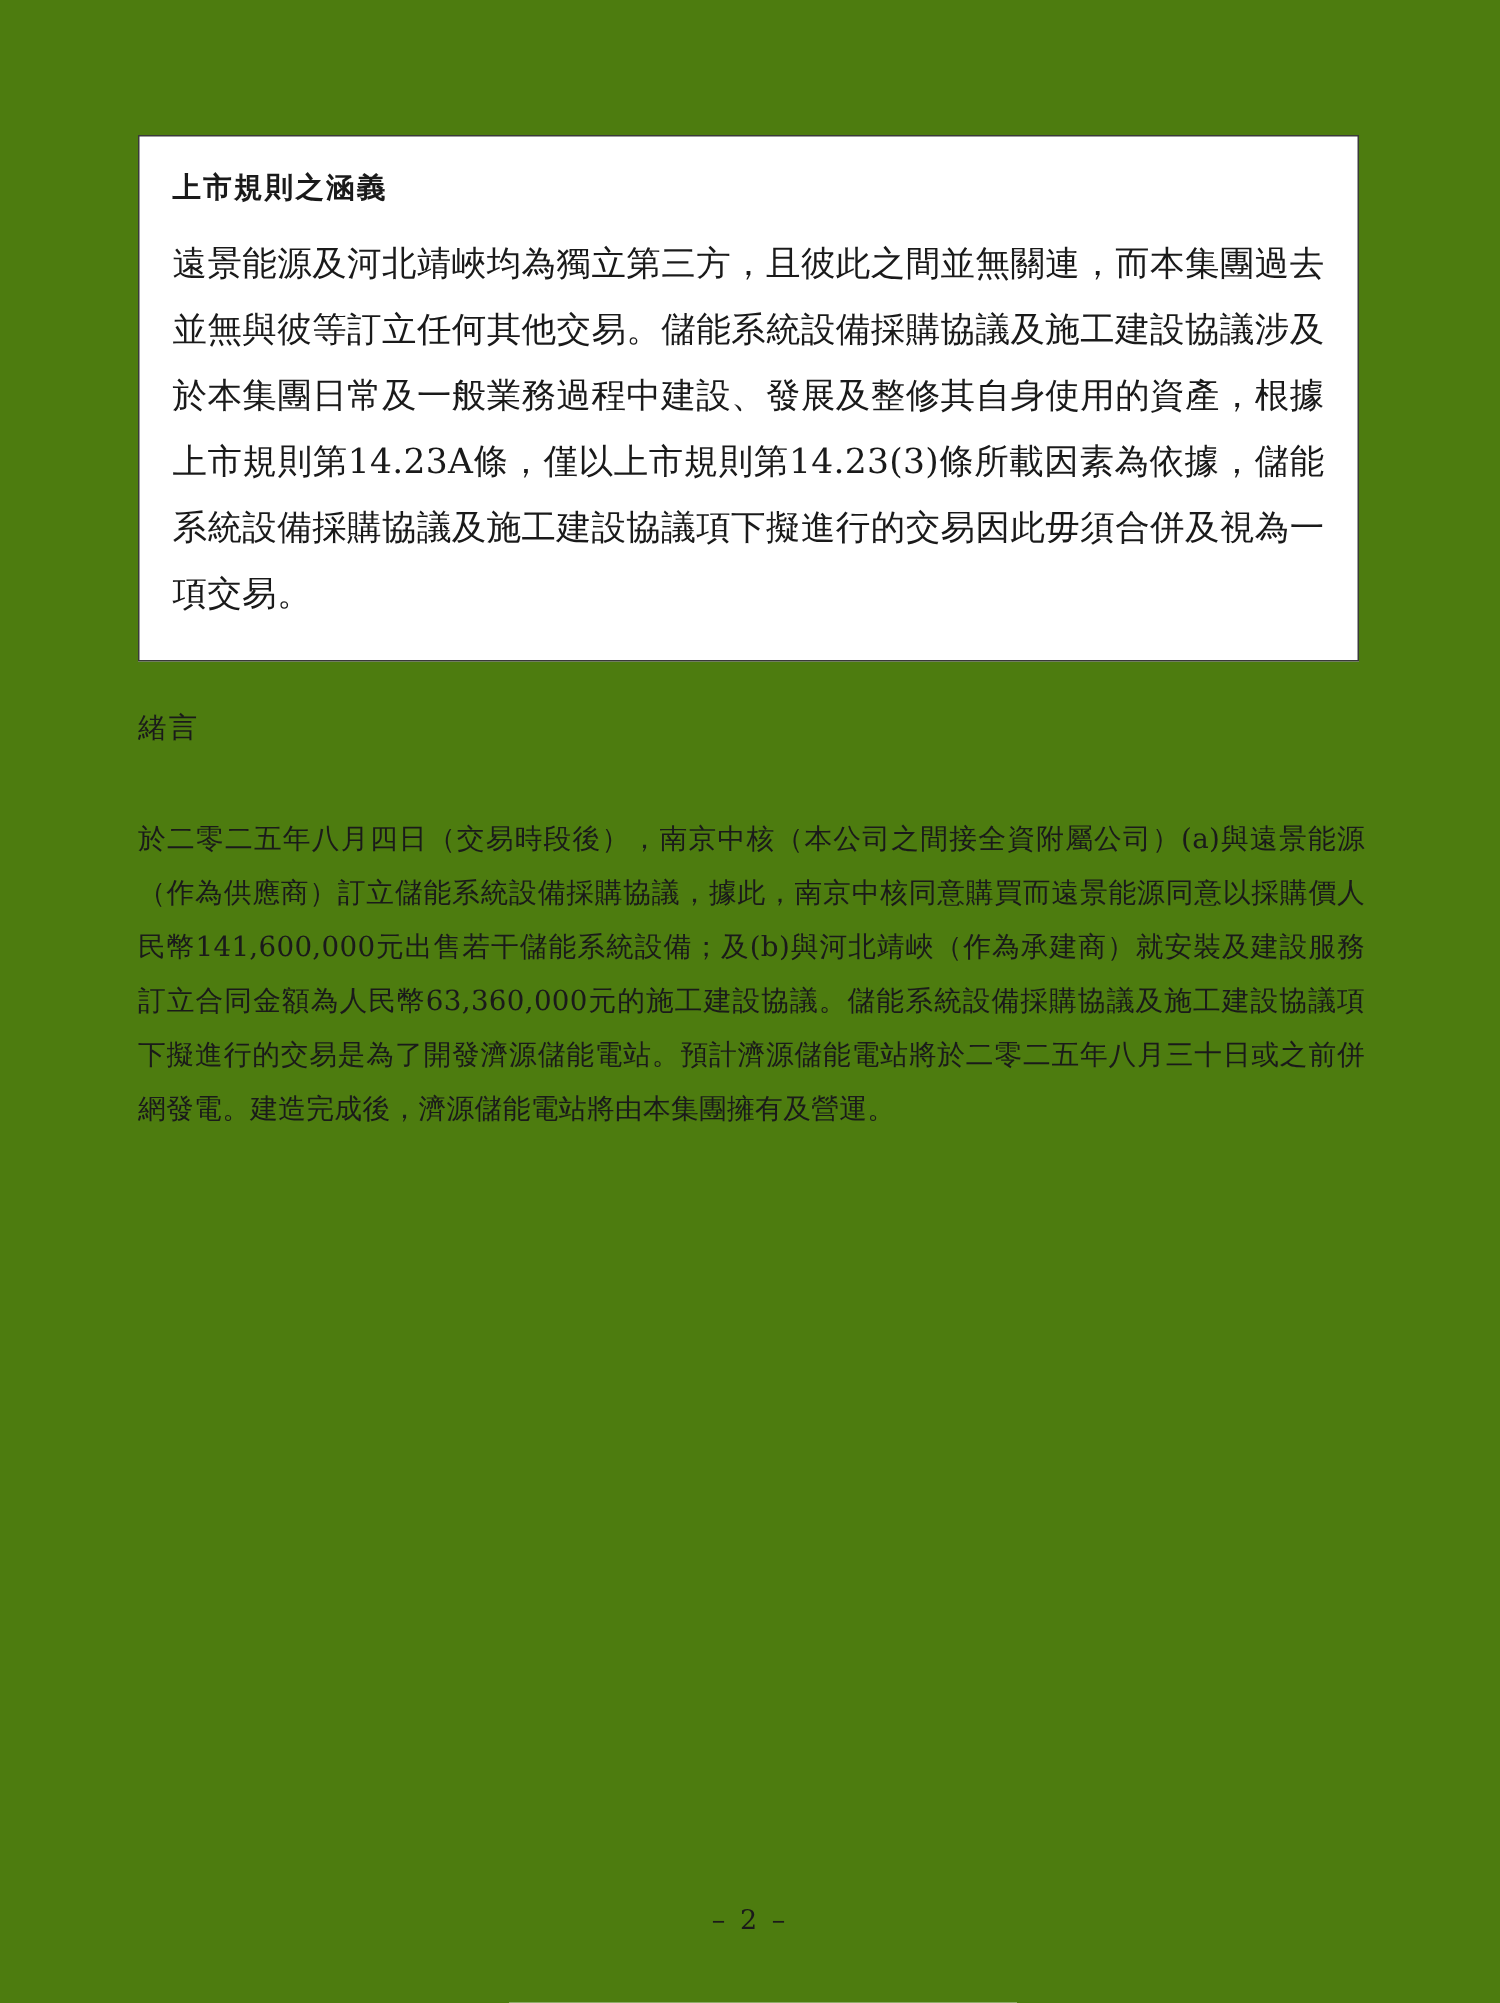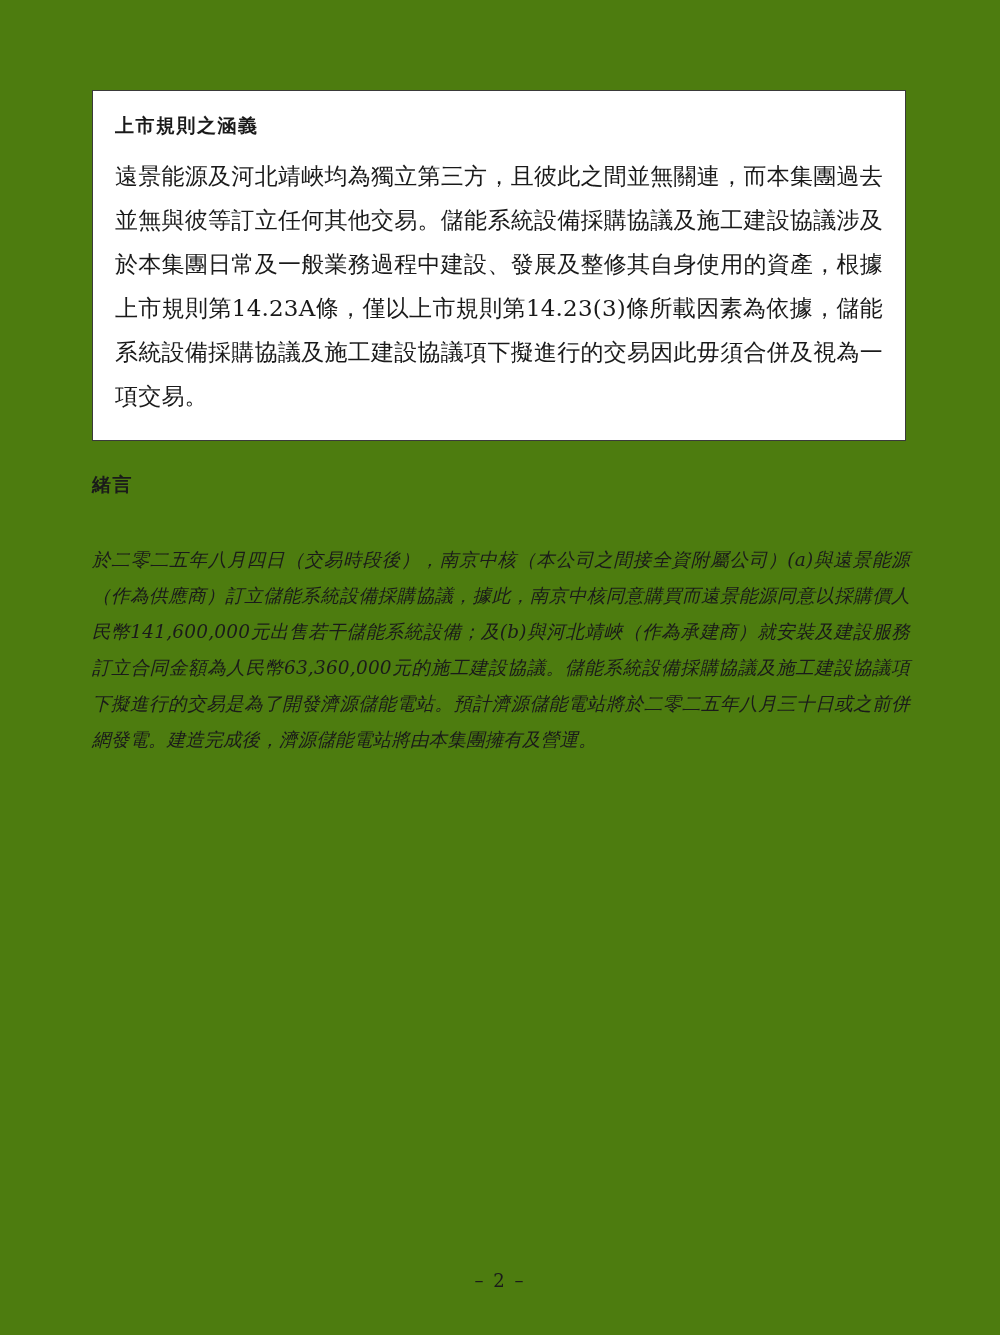--- a/index.html
+++ b/index.html
@@ -53,37 +53,36 @@
   .box p:last-child {
     margin-bottom: 0;
   }
 
   
   .section-heading {
     position: absolute;
     left: 92px;
     top: 472px;
     font-size: 19px;
-    font-weight: bold;
+    font-weight: normal;
     letter-spacing: 1.5px;
   }
   .body-block {
     position: absolute;
     left: 92px;
     top: 542px;
     width: 818px;
   }
   .body-block p {
     margin: 0;
     font-size: 18.5px;
     line-height: 1.95;
     text-align: justify;
     text-justify: inter-character;
     letter-spacing: 0.2px;
-    font-style: italic;
   }
 
   
   .page-number {
     position: absolute;
     left: 0;
     top: 1270px;
     width: 1000px;
     text-align: center;
     font-size: 18px;

